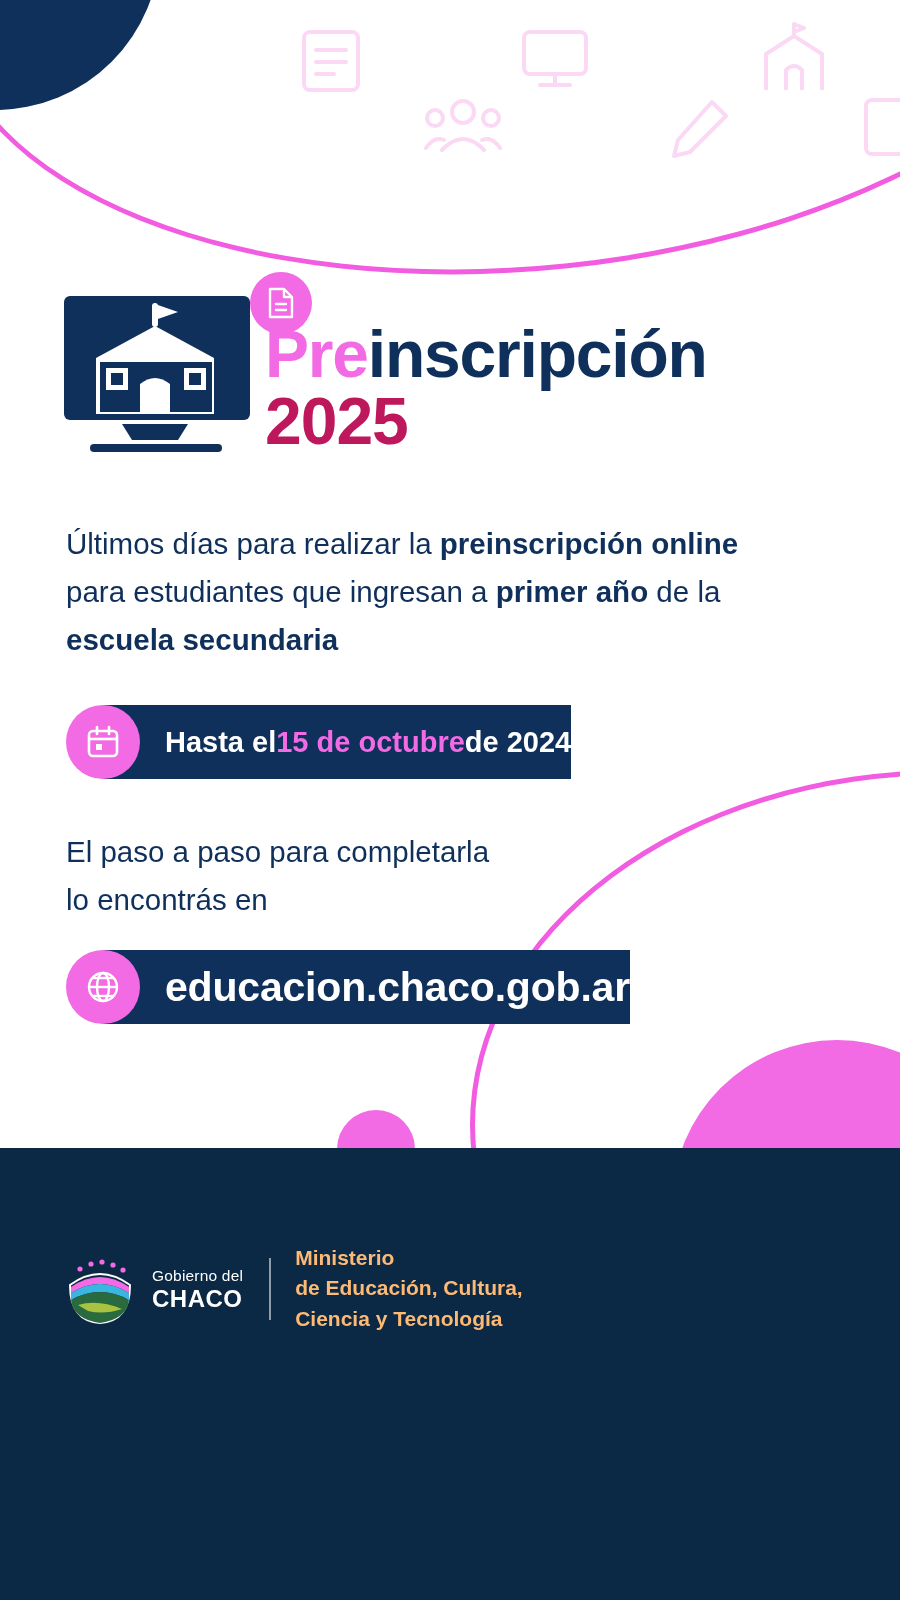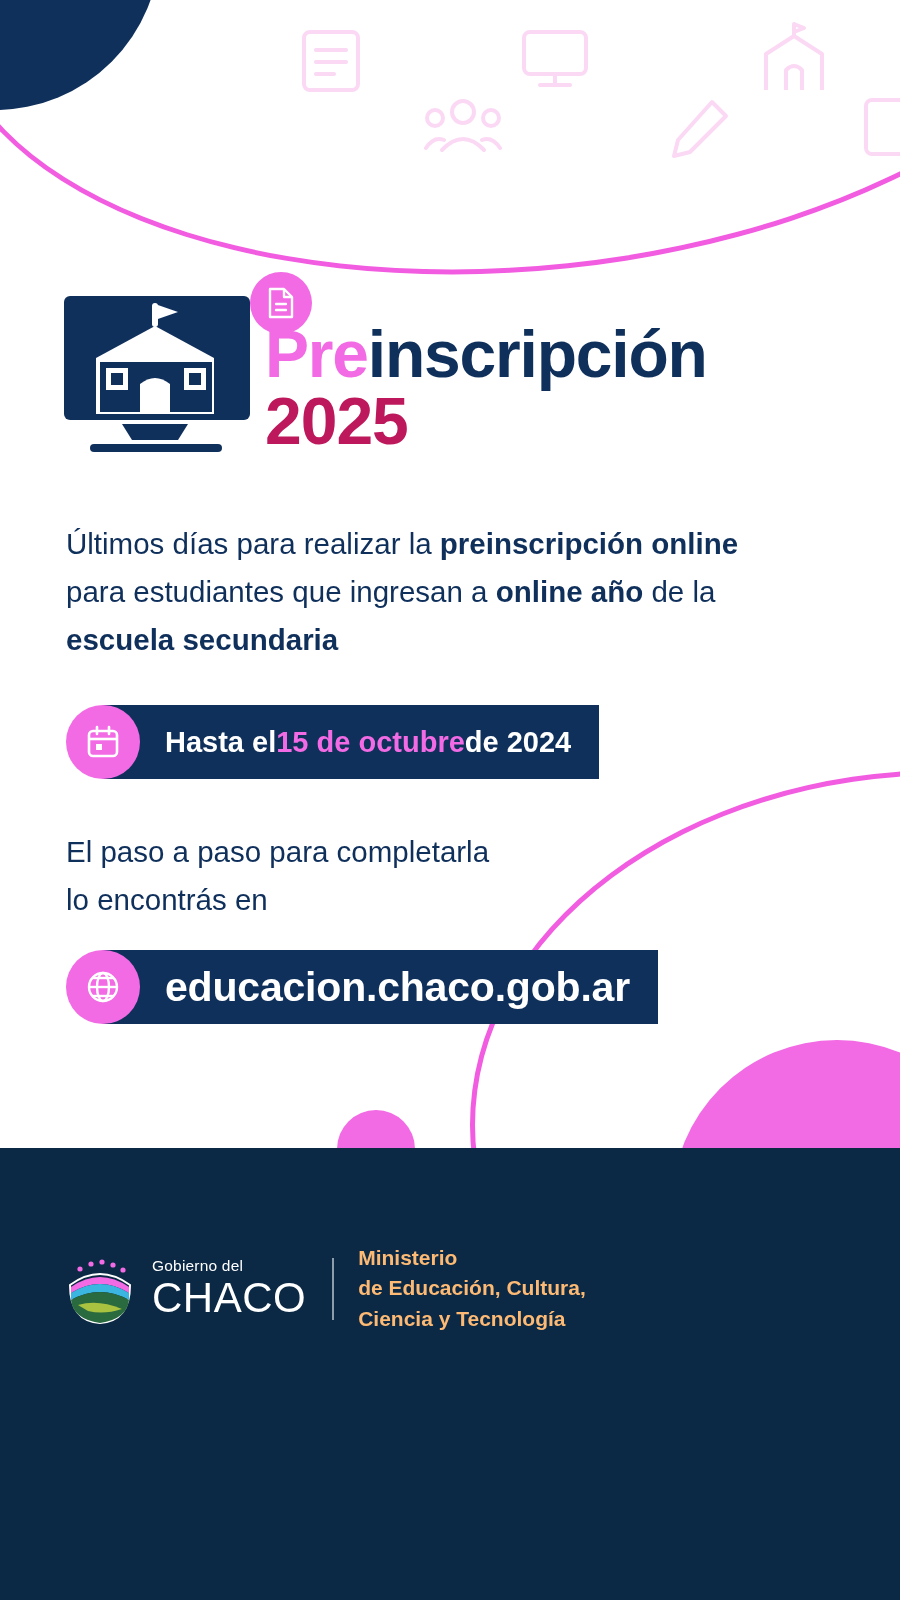--- a/index.html
+++ b/index.html
@@ -151,21 +151,20 @@
     display: flex;
     align-items: center;
     justify-content: center;
     flex: 0 0 auto;
     position: relative;
     z-index: 2;
   }
   .bar .bar-body {
     margin-left: -37px;
     padding-left: 62px;
-    padding-right: 28px;
     height: 74px;
     background: #10305c;
     display: flex;
     align-items: center;
     color: #ffffff;
     font-size: 29px;
     font-weight: 700;
     white-space: nowrap;
   }
   .bar-date { left: 66px; top: 705px; }
@@ -213,22 +212,22 @@
   .gov-text {
     margin-left: 16px;
     color: #ffffff;
   }
   .gov-text .g1 {
     font-size: 15.5px;
     font-weight: 400;
     letter-spacing: 0.2px;
   }
   .gov-text .g2 {
-    font-size: 42px;
-    font-weight: 400;
+    font-size: 24px;
+    font-weight: 700;
     letter-spacing: 0.5px;
     line-height: 1.05;
     margin-top: 1px;
   }
   .divider {
     width: 2px;
     height: 62px;
     background: #b9c4cf;
     margin: 0 24px 0 26px;
     opacity: .75;
@@ -331,21 +330,21 @@
 
     <div class="headline">
       <div class="l1">
         <span class="pre">Pre</span><span>inscripción</span>
       </div>
       <div class="l2">2025</div>
     </div>
   </div>
 
   <div class="lead">
-    <span>Últimos días para realizar la </span><b>preinscripción online</b><span> para estudiantes que ingresan a </span><b>online año</b><span> de la </span><b>escuela secundaria</b>
+    <span>Últimos días para realizar la </span><b>preinscripción online</b><span> para estudiantes que ingresan a </span><b>primer año</b><span> de la </span><b>escuela secundaria</b>
   </div>
 
   <div class="bar bar-date">
     <div class="pill-icon">
       <svg width="34" height="34" viewBox="0 0 34 34" fill="none" stroke="#ffffff" stroke-width="2.6">
         <rect x="3" y="6" width="28" height="25" rx="4"></rect>
         <line x1="3" y1="14" x2="31" y2="14"></line>
         <line x1="11" y1="2" x2="11" y2="9" stroke-linecap="round"></line>
         <line x1="23" y1="2" x2="23" y2="9" stroke-linecap="round"></line>
         <rect x="10" y="19" width="6" height="6" fill="#ffffff" stroke="none"></rect>

